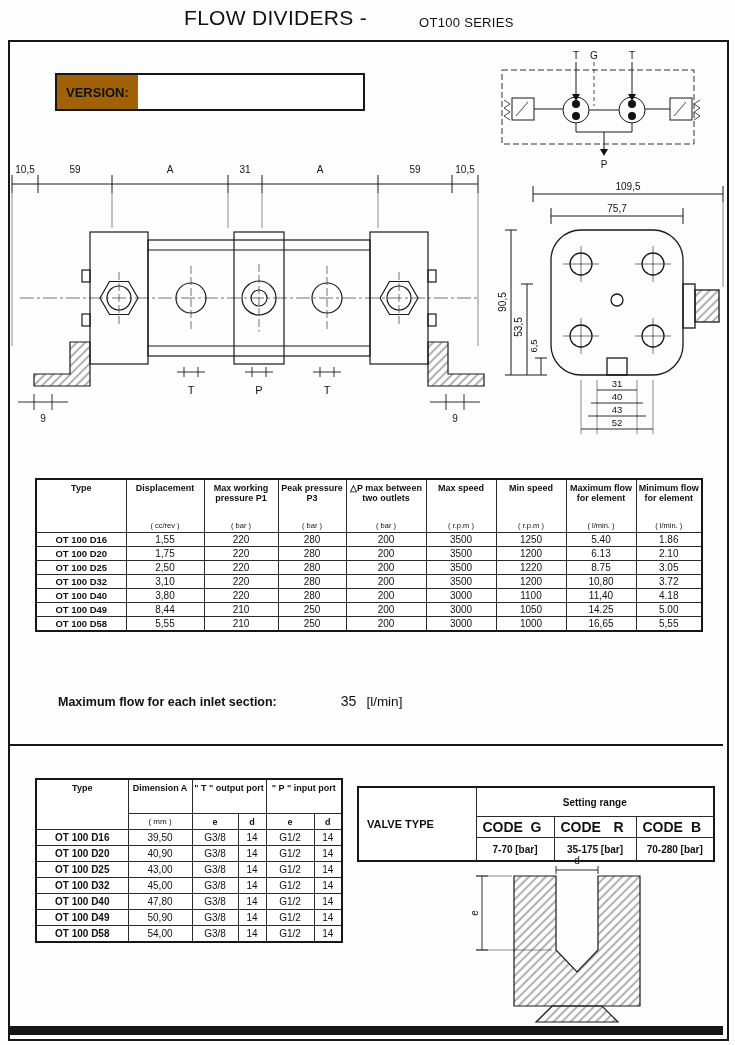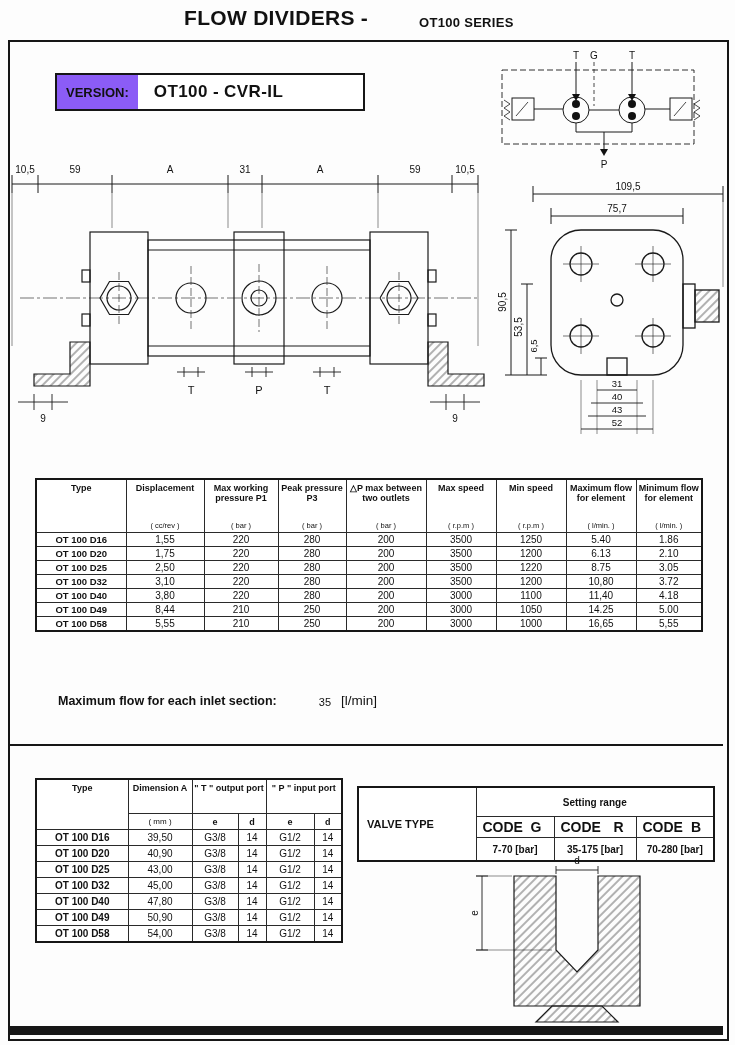--- a/index.html
+++ b/index.html
@@ -1,27 +1,27 @@
 <!DOCTYPE html>
 <html><head>
 <meta charset="utf-8">
 <style>
   html,body { margin:0; padding:0; }
   body { background:#ffffff; font-family:"Liberation Sans", sans-serif; }
   .page { position:relative; width:735px; height:1045px; background:#fdfdfd; color:#111; overflow:hidden; margin:0 auto; }
-  .page-title { position:absolute; top:6px; left:184px; font-size:21px; font-weight:bold; letter-spacing:0.3px; }
-  .page-series { position:absolute; top:15px; left:419px; font-size:13px; font-weight:bold; letter-spacing:0.3px; }
+  .page-title { position:absolute; top:6px; left:184px; font-size:21px; font-weight:normal; letter-spacing:0.3px; }
+  .page-series { position:absolute; top:15px; left:419px; font-size:13px; font-weight:normal; letter-spacing:0.3px; }
   .page-border { position:absolute; left:8px; top:40px; width:717px; height:997px; border:2px solid #161616; }
   .version-box { position:absolute; left:55px; top:73px; width:306px; height:34px; border:2px solid #161616; background:#fff; display:flex; align-items:stretch; }
-  .version-label { background:#8b5cf6; display:flex; align-items:center; padding:0 9px; font-size:13px; font-weight:bold; }
+  .version-label { background:#a16207; display:flex; align-items:center; padding:0 9px; font-size:13px; font-weight:bold; }
   .version-value { display:flex; align-items:center; padding-left:16px; font-size:17px; font-weight:bold; letter-spacing:0.4px; }
   .fig { position:absolute; }
   .note { position:absolute; top:693px; left:58px; width:660px; display:flex; align-items:flex-end; }
   .note-label { font-size:12.5px; font-weight:bold; }
-  .note-value { font-size:11px; margin-left:42px; }
+  .note-value { font-size:14px; margin-left:64px; }
   .note-unit { font-size:13.5px; margin-left:10px; }
   .divider { position:absolute; left:10px; top:744px; width:713px; height:2px; background:#161616; }
   .bottom-bar { position:absolute; left:10px; top:1026px; width:713px; height:9px; background:#161616; }
 
   table.dt { position:absolute; border-collapse:collapse; table-layout:fixed; background:#fff; border:2px solid #161616; }
   .dt th, .dt td { border:1px solid #2a2a2a; text-align:center; vertical-align:middle; padding:0; overflow:hidden; }
   .main-table { left:35px; top:478px; width:666px; }
   .main-table th { vertical-align:top; height:52px; }
   .h-wrap { display:flex; flex-direction:column; justify-content:space-between; height:52px; padding:3px 1px 2px; box-sizing:border-box; }
   .h-title { font-size:9px; font-weight:bold; line-height:10px; }
@@ -52,21 +52,20 @@
 <body>
 
 <div class="page">
 
   <div class="page-title">FLOW DIVIDERS -</div>
   <div class="page-series">OT100 SERIES</div>
   <div class="page-border"></div>
 
   <div class="version-box">
     <div class="version-label">VERSION:</div>
-    <div class="version-value">OT100 - CVR-IL</div>
   </div>
 
   <svg class="fig" style="left:486px; top:48px;" width="232" height="122" viewBox="0 0 232 122">
     <g stroke="#1a1a1a" stroke-width="1" fill="none">
       <rect x="16" y="22" width="192" height="74" stroke-dasharray="6 3" stroke-width="0.9"></rect>
       <line x1="90" y1="14" x2="90" y2="49"></line>
       <line x1="146" y1="14" x2="146" y2="49"></line>
       <line x1="108" y1="14" x2="108" y2="58" stroke-dasharray="4 3" stroke-width="0.8"></line>
       <circle cx="90" cy="62" r="13"></circle>
       <circle cx="146" cy="62" r="13"></circle>

